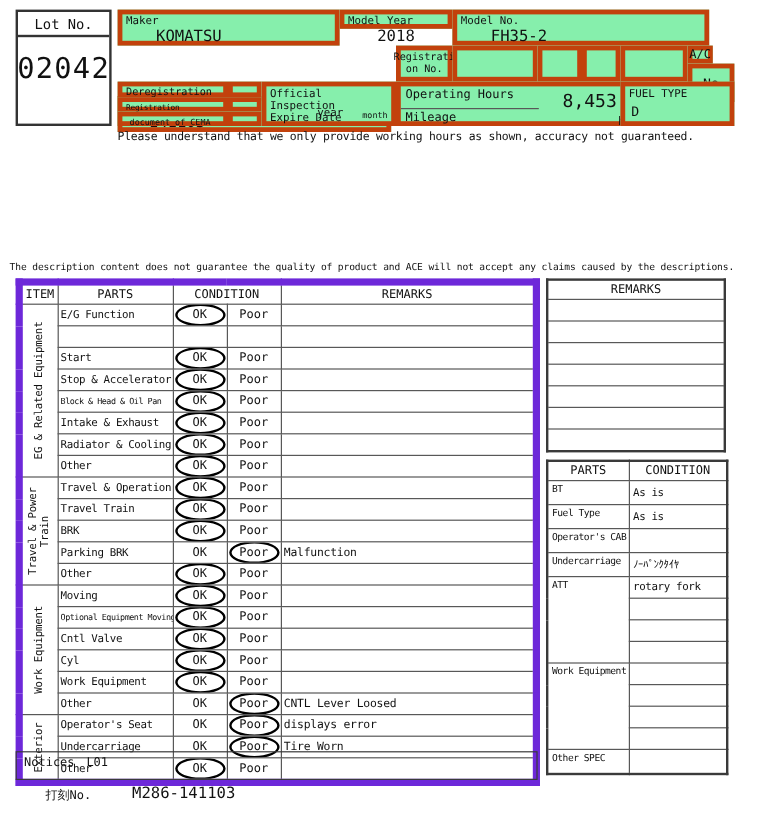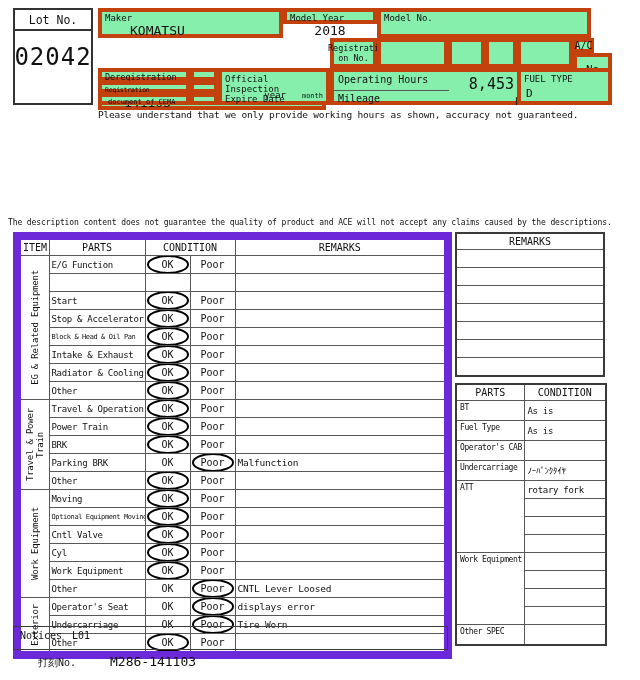--- a/index.html
+++ b/index.html
@@ -11,21 +11,21 @@
   .val{font-size:13px;line-height:14px;}
   
   #lot-box{left:13px;top:8px;width:80px;height:97px;border:2px solid #333;}
   #lot-head{height:19px;border-bottom:2px solid #333;display:flex;align-items:center;justify-content:center;font-size:11.5px;}
   #lot-val{height:52px;display:flex;align-items:center;justify-content:center;font-size:24px;letter-spacing:1px;}
   
   table{border-collapse:collapse;table-layout:fixed;background:#fff;}
   #main-table{position:absolute;left:13px;top:232px;width:435px;}
   #main-table th,#main-table td{border:1px solid #585858;height:17px;padding:0 2px;overflow:hidden;white-space:nowrap;font-weight:normal;}
   #main-table thead th{height:15px;font-size:10px;text-align:center;}
-  #main-table{border:8px solid #6d28d9;}
+  #main-table{border:6px solid #6d28d9;}
   td.part{font-size:9px;letter-spacing:-0.3px;}
   td.part.small{font-size:7px;letter-spacing:-0.4px;}
   td.cond{font-size:10px;text-align:center;position:relative;}
   td.remark{font-size:9.5px;letter-spacing:-0.2px;}
   td.vcell{text-align:center;vertical-align:middle;padding:0;}
   .vlabel{writing-mode:vertical-rl;transform:rotate(180deg);white-space:pre-line;
           font-size:9px;line-height:10px;letter-spacing:-0.2px;margin:0 auto;}
   .oval{position:absolute;left:1px;right:1px;top:-1px;bottom:-1px;border:2px solid #000;border-radius:50%;pointer-events:none;}
   tr.gstart td{border-top:1.5px solid #3a3a3a;}
   
@@ -55,20 +55,21 @@
   <div class="cell" style="left:98px;top:8px;width:185px;height:30px;">
     <div class="lab">Maker</div>
     <div class="val" style="padding-left:28px;">KOMATSU</div>
   </div>
   <div class="cell" style="left:283px;top:8px;width:94px;height:16px;">
     <div class="lab">Model Year</div>
     <div class="val" style="text-align:center;">2018</div>
   </div>
   <div class="cell" style="left:377px;top:8px;width:214px;height:30px;">
     <div class="lab">Model No.</div>
+    <div class="val" style="padding-left:28px;">FH35-2</div>
   </div>
 
   <div class="cell" style="left:98px;top:38px;width:228px;height:30px;margin-top:42px;">
     <div class="lab">Serial No.</div>
     <div class="val" style="padding-left:22px;">141103</div>
   </div>
   <div class="cell" style="left:330px;top:38px;width:47px;height:30px;display:flex;align-items:center;justify-content:center;">
     <div style="font-size:8.5px;line-height:10px;white-space:pre-line;text-align:center;">Registrati
 on No.</div>
   </div>
@@ -192,21 +193,21 @@
           <td class="vcell" rowspan="5">
             <div class="vlabel">Travel &amp; Power
 Train</div>
           </td>
           <td class="part">Travel &amp; Operation</td>
           <td class="cond">OK<div class="oval"></div></td>
           <td class="cond">Poor</td>
           <td class="remark"></td>
         </tr>
         <tr>
-          <td class="part">Power Train</td>
+          <td class="part">Travel Train</td>
           <td class="cond">OK<div class="oval"></div></td>
           <td class="cond">Poor</td>
           <td class="remark"></td>
         </tr>
         <tr>
           <td class="part">BRK</td>
           <td class="cond">OK<div class="oval"></div></td>
           <td class="cond">Poor</td>
           <td class="remark"></td>
         </tr>

